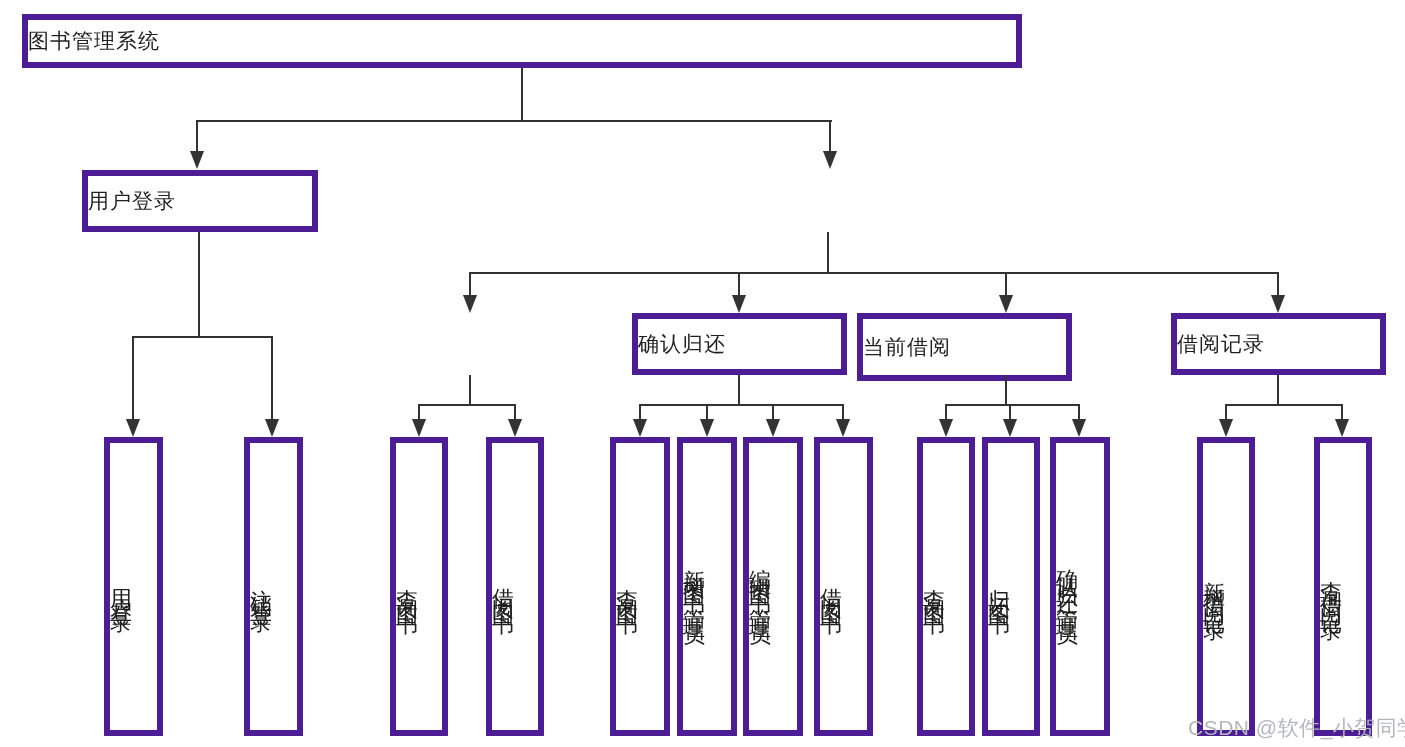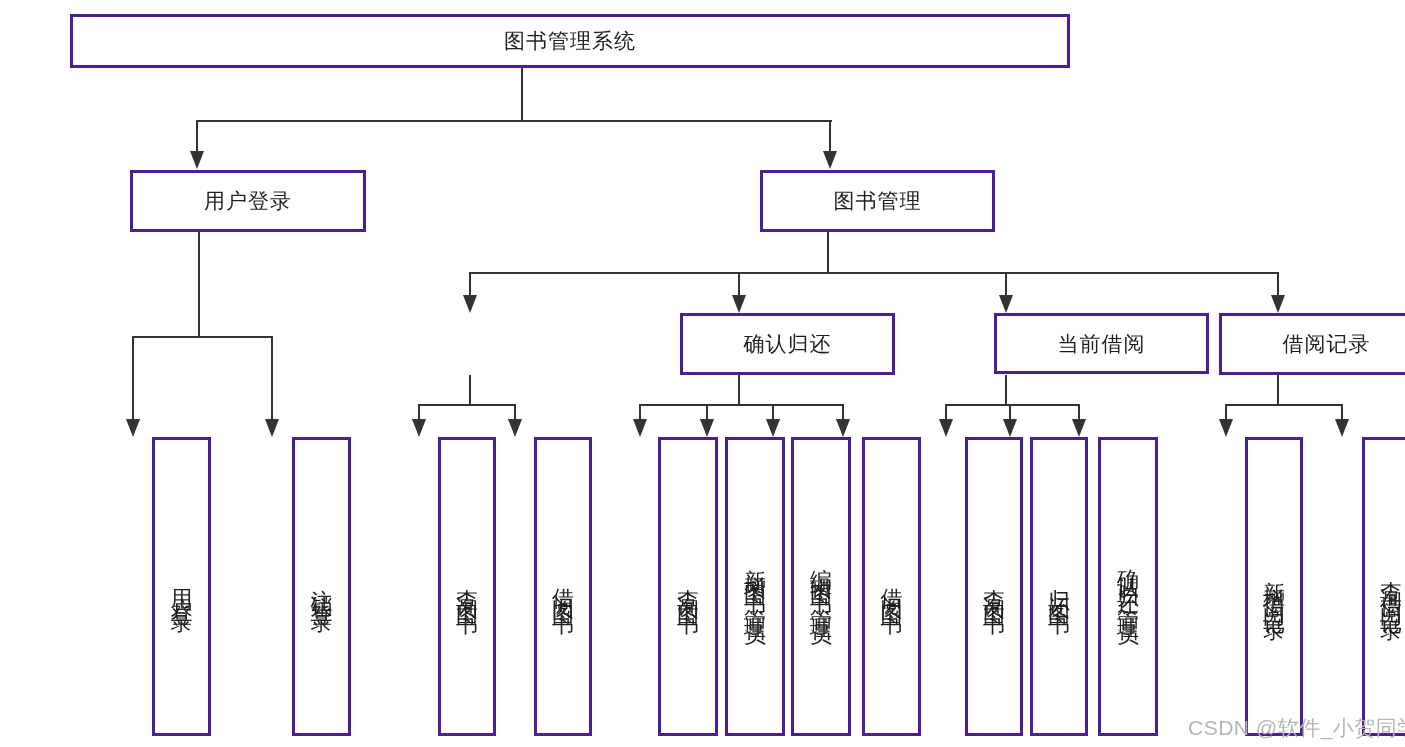--- a/index.html
+++ b/index.html
@@ -1,22 +1,22 @@
 <!DOCTYPE html>
 <html><head>
 <meta charset="utf-8">
 <style>
   html,body{margin:0;padding:0;background:#ffffff;}
   .stage{
     position:relative;width:1405px;height:747px;background:#ffffff;
     font-family:"Liberation Sans","DejaVu Sans",sans-serif;overflow:hidden;
   }
   .box{
-    position:absolute;box-sizing:border-box;border:3px solid #4c1d95;background:#ffffff;
-    display:flex;align-items:center;justify-content:center;color:#1f1f1f;margin-left:48px;
+    position:absolute;box-sizing:border-box;border:6px solid #4c1d95;background:#ffffff;
+    display:flex;align-items:center;justify-content:flex-start;color:#1f1f1f;
   }
   .hbox{font-size:21px;letter-spacing:1px;}
   .vbox span{
     writing-mode:vertical-rl;text-orientation:mixed;
     font-size:22px;letter-spacing:8px;line-height:1;white-space:nowrap;
   }
   .vl{position:absolute;width:2px;background:#333333;}
   .hl{position:absolute;height:2px;background:#333333;}
   .ah{
     position:absolute;width:0;height:0;
@@ -40,23 +40,20 @@
   <div class="vl" style="left:521px;top:68px;height:54px"></div>
   <div class="hl" style="left:196px;top:120px;width:636px"></div>
   <div class="vl" style="left:196px;top:120px;height:34px"></div>
   <div class="ah" style="left:190px;top:151px"></div>
   <div class="vl" style="left:829px;top:120px;height:34px"></div>
   <div class="ah" style="left:823px;top:151px"></div>
 
   <div class="box hbox" style="left:82px;top:170px;width:236px;height:62px">
     <span>用户登录</span>
   </div>
-  <div class="box hbox" style="left:712px;top:170px;width:235px;height:62px">
-    <span>图书管理</span>
-  </div>
 
   <div class="vl" style="left:198px;top:232px;height:106px"></div>
   <div class="hl" style="left:132px;top:336px;width:141px"></div>
   <div class="vl" style="left:132px;top:336px;height:84px"></div>
   <div class="ah" style="left:126px;top:419px"></div>
   <div class="vl" style="left:271px;top:336px;height:84px"></div>
   <div class="ah" style="left:265px;top:419px"></div>
 
   <div class="vl" style="left:827px;top:232px;height:42px"></div>
   <div class="hl" style="left:469px;top:272px;width:810px"></div>
@@ -65,21 +62,21 @@
   <div class="vl" style="left:738px;top:272px;height:26px"></div>
   <div class="ah" style="left:732px;top:295px"></div>
   <div class="vl" style="left:1005px;top:272px;height:26px"></div>
   <div class="ah" style="left:999px;top:295px"></div>
   <div class="vl" style="left:1277px;top:272px;height:26px"></div>
   <div class="ah" style="left:1271px;top:295px"></div>
 
   <div class="box hbox" style="left:632px;top:313px;width:215px;height:62px">
     <span>确认归还</span>
   </div>
-  <div class="box hbox" style="left:946px;top:313px;width:215px;height:61px">
+  <div class="box hbox" style="left:857px;top:313px;width:215px;height:68px">
     <span>当前借阅</span>
   </div>
   <div class="box hbox" style="left:1171px;top:313px;width:215px;height:62px">
     <span>借阅记录</span>
   </div>
 
   <div class="vl" style="left:469px;top:375px;height:31px"></div>
   <div class="hl" style="left:418px;top:404px;width:98px"></div>
   <div class="vl" style="left:418px;top:404px;height:17px"></div>
   <div class="ah" style="left:412px;top:419px"></div>

